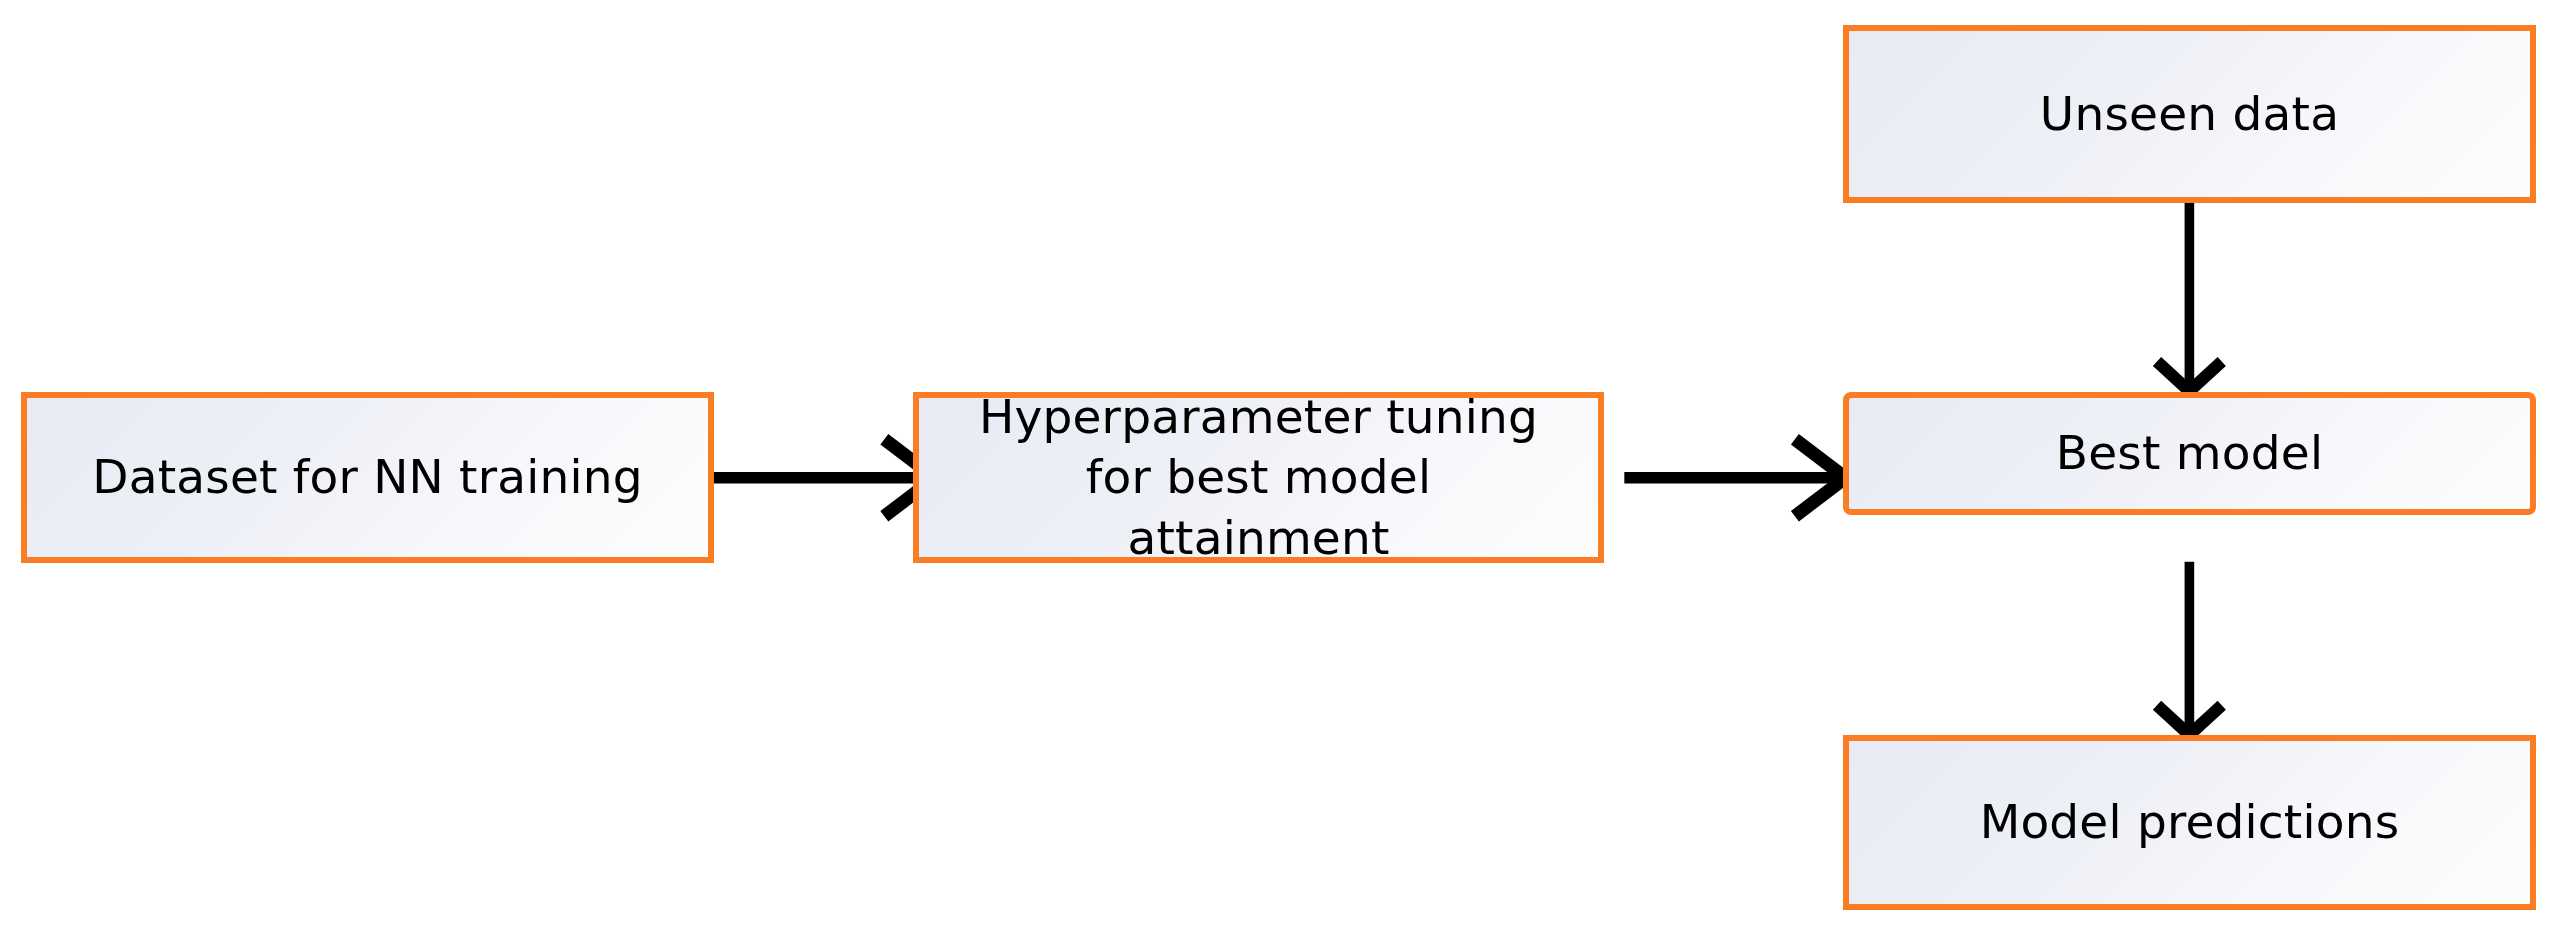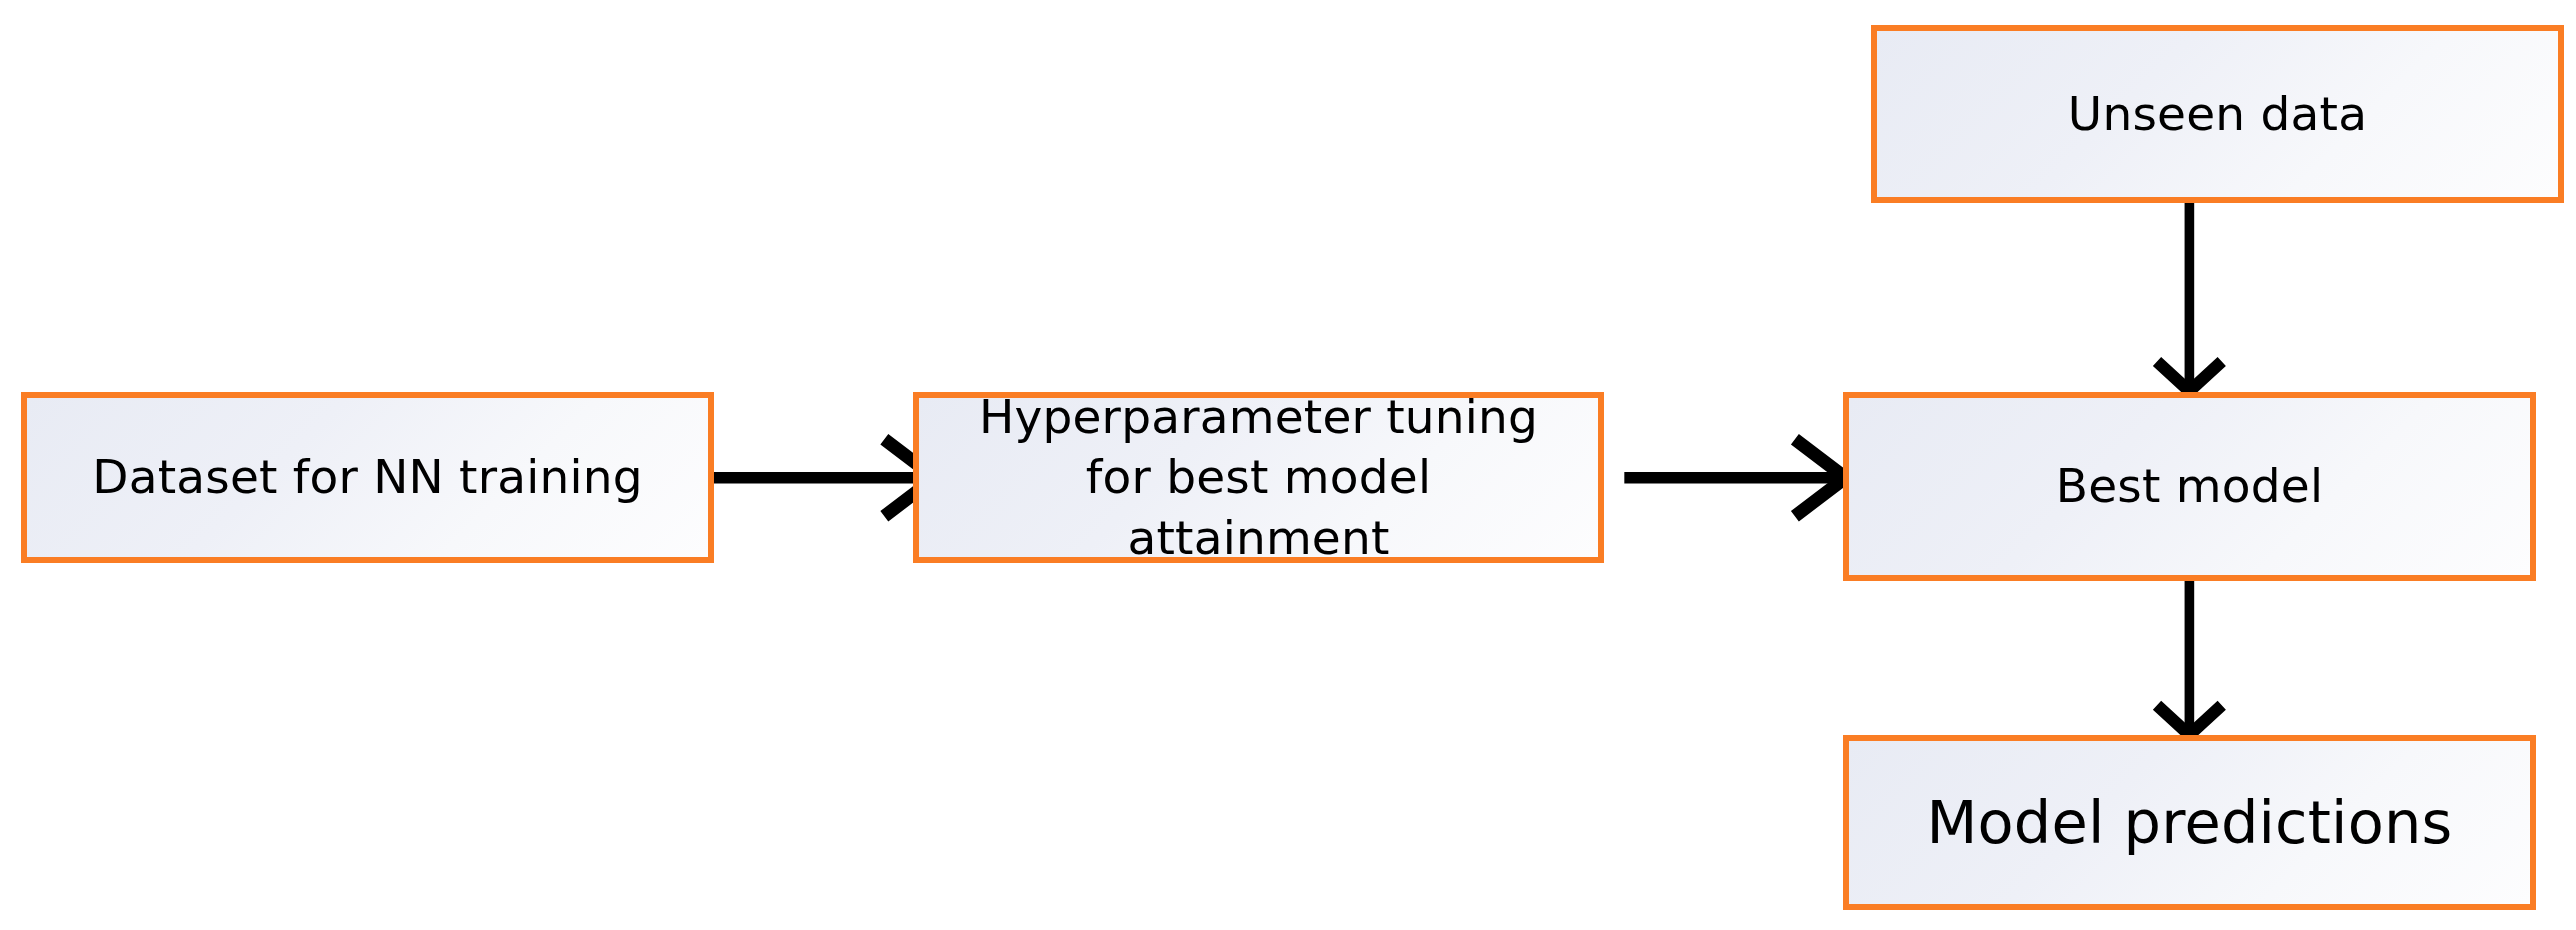--- a/index.html
+++ b/index.html
@@ -48,31 +48,31 @@
   
   #node-dataset {
     left: 21px;  top: 392px;  width: 693px;  height: 171px;
     font-size: 47px;
   }
   #node-tuning {
     left: 913px; top: 392px; width: 691px; height: 171px;
     font-size: 47px;
   }
   #node-best-model {
-    left: 1843px; top: 392px; width: 693px; height: 189px;
+    left: 1843px; top: 392px; width: 693px; height: 123px;
     font-size: 47px;
+    border-radius: 8px;
   }
   #node-unseen-data {
     left: 1843px; top: 25px;  width: 693px; height: 178px;
     font-size: 47px;
-    margin-left: 28px;
   }
   #node-model-predictions {
     left: 1843px; top: 735px; width: 693px; height: 175px;
-    font-size: 59px;
+    font-size: 47px;
   }
 
   
   #edges {
     position: absolute;
     left: 0; top: 0;
     width: 2576px;
     height: 931px;
     pointer-events: none;
   }

